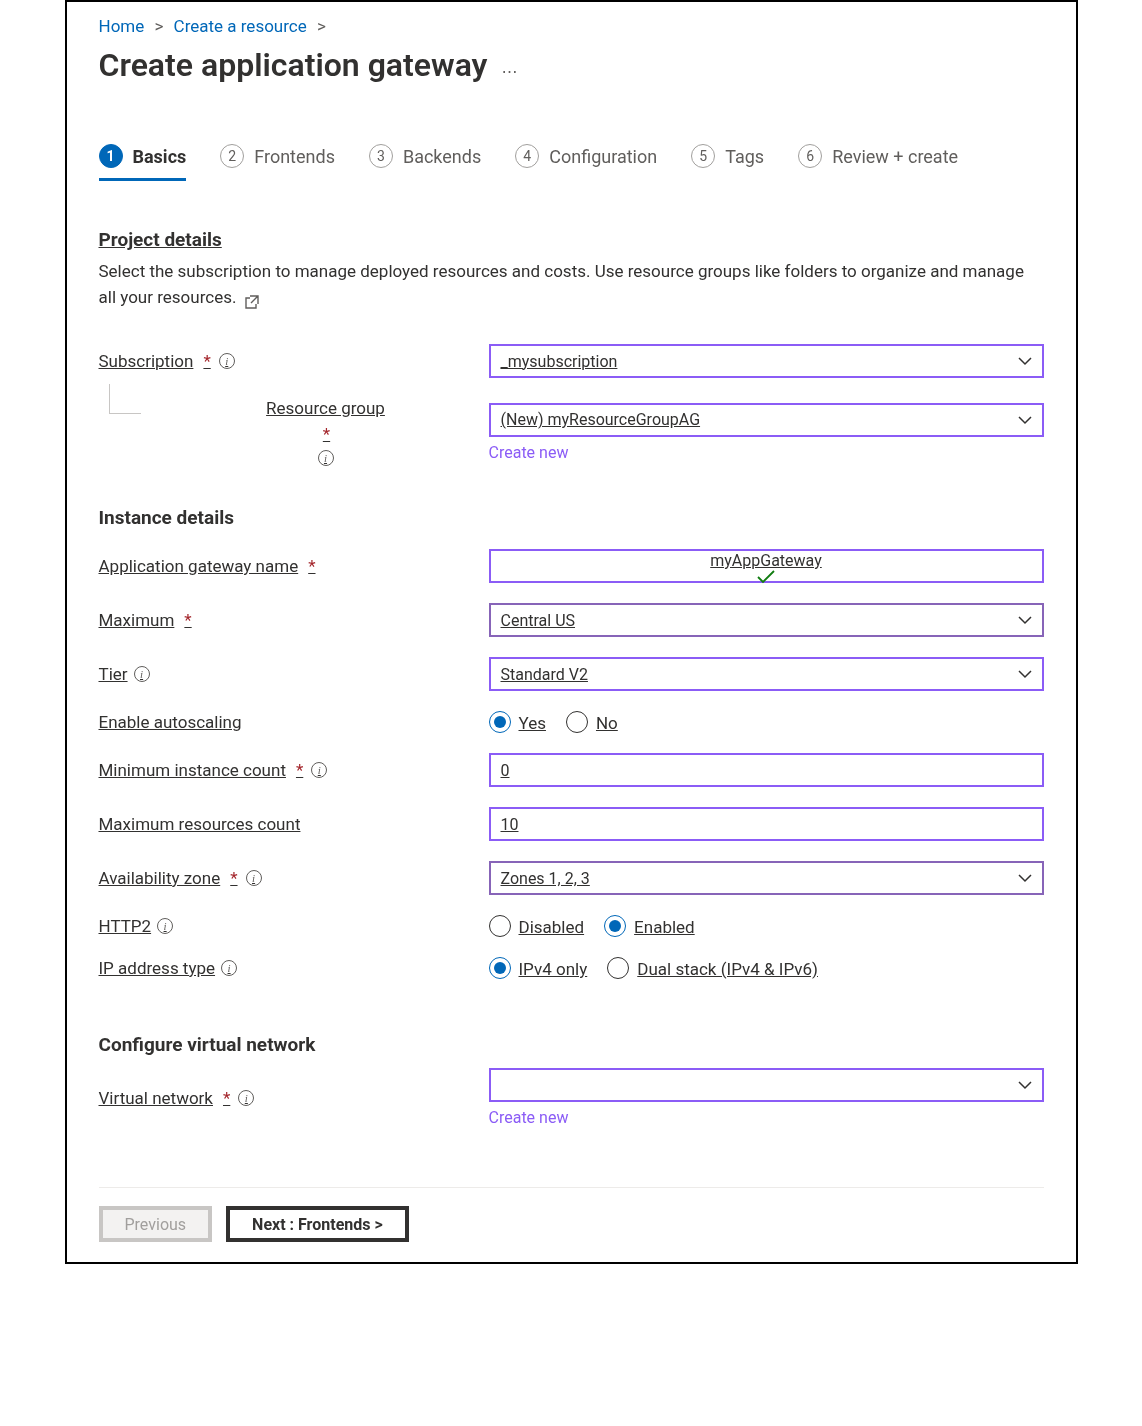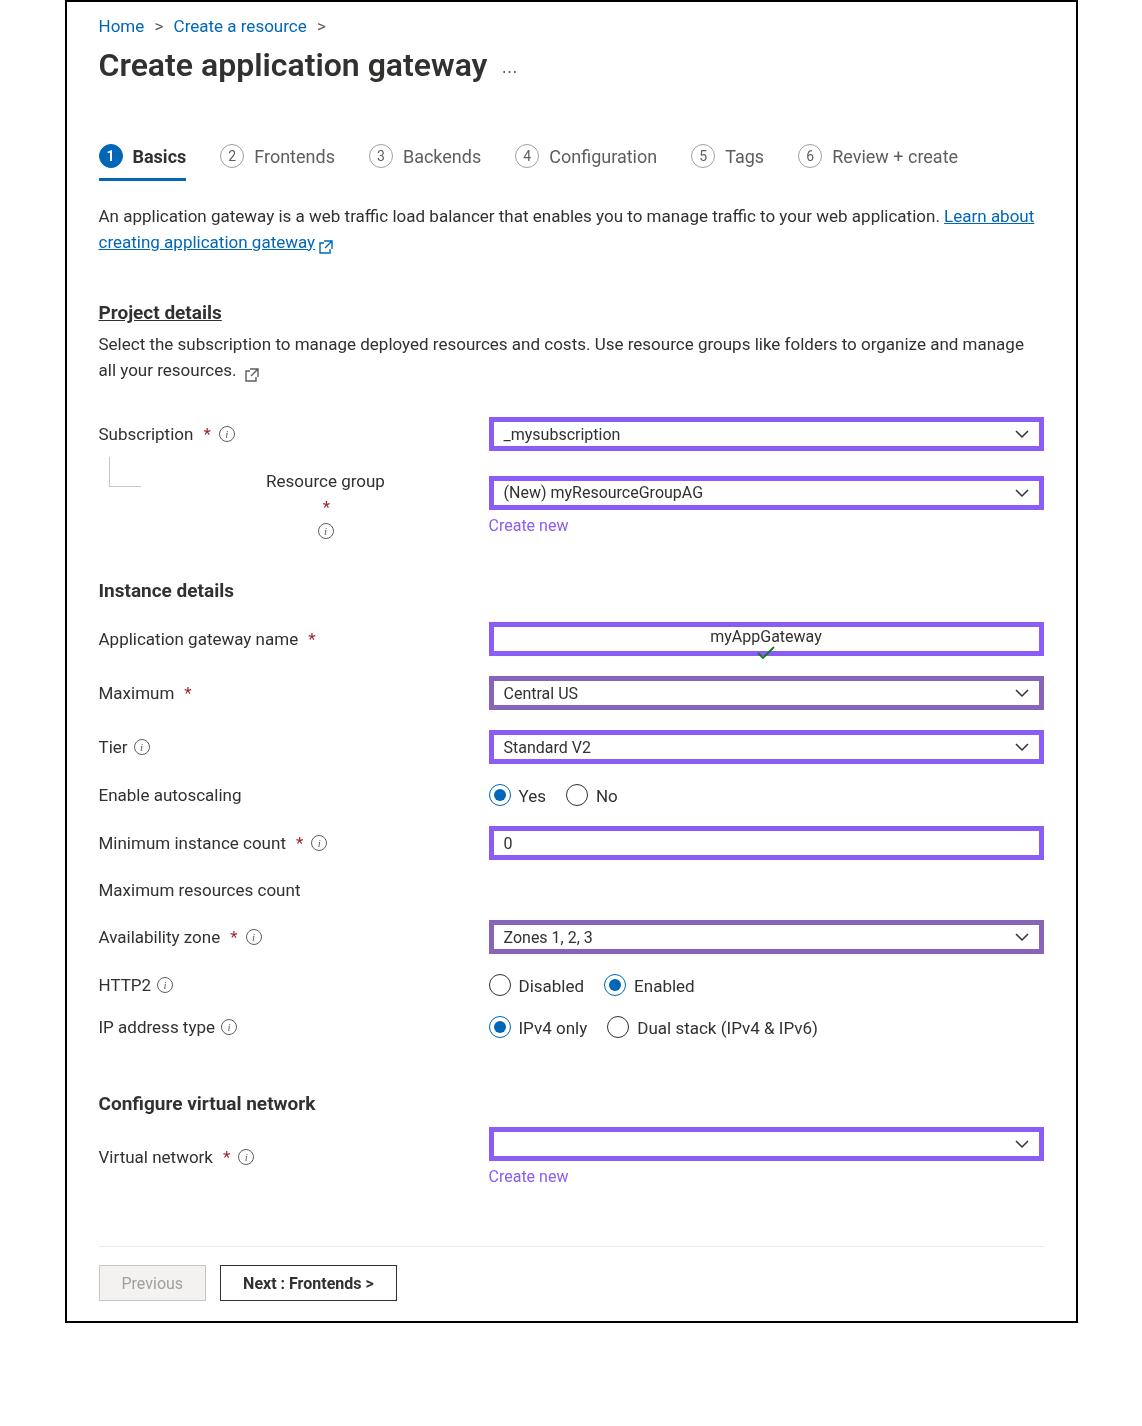--- a/index.html
+++ b/index.html
@@ -51,37 +51,37 @@
   .tab.active .step-badge { background:#0067b8; color:#fff; border-color:#0067b8; font-weight:700; }
   
   .intro { margin-top: 22px; font-size: 17px; line-height: 1.5; }
   .intro a { color:#0067b8; }
   .ext-icon { display:inline-block; width:14px; height:14px; vertical-align:middle; margin-left:4px; }
   
   h3.section { font-size: 19px; font-weight: 700; margin: 40px 0 8px 0; }
   h3.section.first { margin-top: 46px; text-decoration: underline; }
   .section-desc { font-size: 17px; line-height:1.5; }
   
-  .row { display:flex; align-items:center; margin-top: 20px; }
+  .row { display:flex; align-items:center; margin-top: 20px; text-decoration: underline; }
   .row.tight { margin-top: 12px; }
   .row .label { width: 390px; font-size:17px; display:flex; align-items:center; gap:6px; }
   .row .label.indent { padding-left: 64px; position:relative;flex-direction:column; }
   .indent-line {
     position:absolute; left:10px; top:-14px; width:32px; height:30px;
     border-left:1px solid #c8c6c4; border-bottom:1px solid #c8c6c4;
   }
   .req { color:#a4262c; margin-left:4px; margin-right:2px; }
   .info-icon {
     width:16px; height:16px; display:inline-flex; align-items:center; justify-content:center;
     border:1px solid #605e5c; border-radius:50%; font-size:11px; color:#605e5c; font-style:italic;
     font-family: Georgia, serif;
   }
   .field { flex:1; }
   .combobox, .textbox {
-    width:100%; height:34px; border:5px solid #8b5cf6; background:#fff;
+    width:100%; height:34px; border:2px solid #8b5cf6; background:#fff;
     display:flex; align-items:center; padding:0 10px; font-size:16px; position:relative;
   }
   .combobox.purple { border-color:#8764B8; }
   .combobox .chevron, .combobox .check {
     position:absolute; right:10px; top:50%; transform:translateY(-50%);
   }
   .chevron svg, .check svg { display:block; }
   .under-link { color:#8b5cf6; font-size:16px; text-decoration:none; display:inline-block; margin-top:6px; }
   
   .radio-group { display:flex; gap:20px; align-items:center; }
@@ -92,21 +92,21 @@
   }
   .radio.selected .radio-outer { border-color:#0067b8; }
   .radio-inner { width:12px; height:12px; border-radius:50%; background:#0067b8; }
   
   .footer {
     border-top:1px solid #edebe9; margin-top:60px; padding-top:18px;
     display:flex; gap:14px;
   }
   .btn {
     height:36px; padding:0 22px; font-size:16px; display:inline-flex; align-items:center; justify-content:center;
-    cursor:pointer; border:1px solid #000000; background:#fff;
+    cursor:pointer; border:4px solid #000000; background:#fff;
   }
   .btn.disabled { color:#a19f9d; border-color:#c8c6c4; background:#f3f2f1; cursor:default; }
   .btn.next { font-weight:700; border-color:#323130; }
 </style>
 </head>
 <body>
 
 <div class="panel">
 
   
@@ -143,26 +143,20 @@
       <span class="step-badge">5</span>
       <span>Tags</span>
     </div>
     <div class="tab">
       <span class="step-badge">6</span>
       <span>Review + create</span>
     </div>
   </div>
 
   
-  <div class="intro">
-    <span>An application gateway is a web traffic load balancer that enables you to manage traffic to your web application.  </span>
-    <a href="#"><span>Learn about creating application gateway</span><span class="ext-icon"><svg viewBox="0 0 14 14">
-            <path d="M5 1h8v8M13 1L6 8M11 9v4H1V3h4" fill="none" stroke="#0067b8" stroke-width="1.4"></path>
-          </svg></span></a>
-  </div>
 
   
   <h3 class="section first">Project details</h3>
   <div class="section-desc">
     <span>Select the subscription to manage deployed resources and costs. Use resource groups like folders to organize and manage all your resources.</span>
     <span class="ext-icon"><svg viewBox="0 0 14 14">
           <path d="M5 1h8v8M13 1L6 8M11 9v4H1V3h4" fill="none" stroke="#605e5c" stroke-width="1.4"></path>
         </svg></span>
   </div>
 
@@ -296,20 +290,25 @@
         <span>0</span>
       </div>
     </div>
   </div>
 
   
   <div class="row">
     <div class="label">
       <span>Maximum resources count</span>
     </div>
+    <div class="field">
+      <div class="textbox">
+        <span>10</span>
+      </div>
+    </div>
   </div>
 
   
   <div class="row">
     <div class="label">
       <span>Availability zone</span>
         <span class="req">*</span>
       <span class="info-icon">i</span>
     </div>
     <div class="field">

